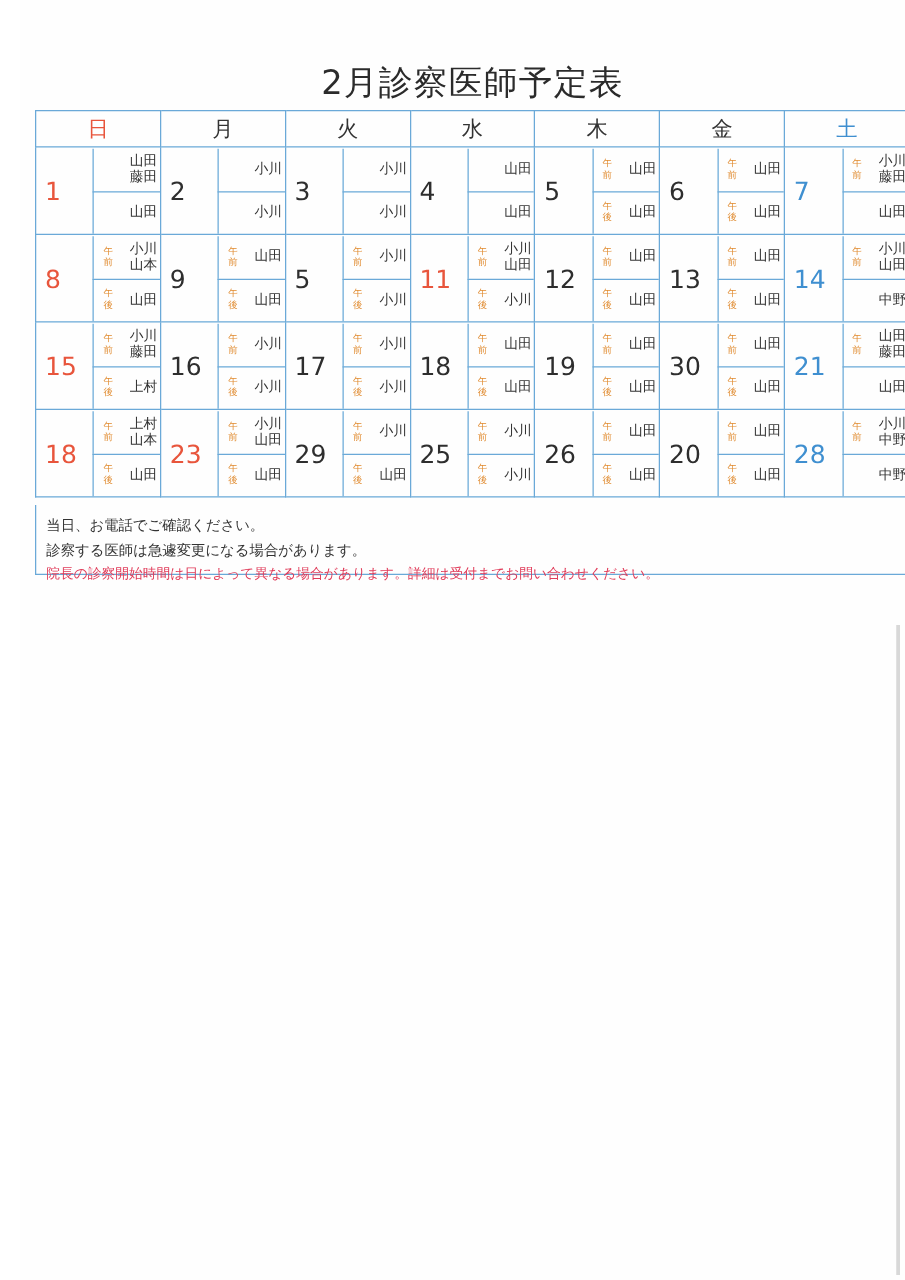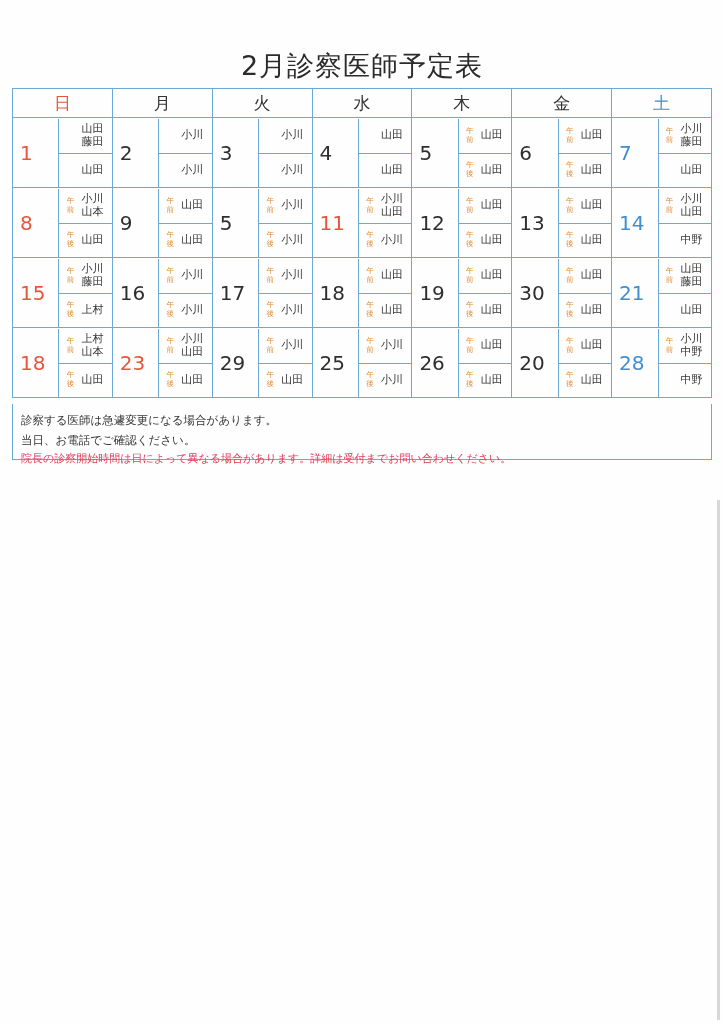--- a/index.html
+++ b/index.html
@@ -14,20 +14,21 @@
     font-family: "Liberation Sans", sans-serif;
     color: #333333;
     overflow: hidden;
   }
 
   
   .page {
     position: absolute;
     inset: 0;
     background: #fefefe;
+    margin-left: 16px;
   }
 
   
   .scan-edge {
     position: absolute;
     top: 500px;
     right: 4px;
     width: 3px;
     height: 520px;
     background: #d8d8d8;
@@ -119,21 +120,21 @@
     color: #e08a2e;
     text-align: center;
     font-family: "DejaVu Sans", sans-serif;
     flex: 0 0 22px;
   }
   .slot-docs {
     flex: 1 1 auto;
     font-size: 11px;
     line-height: 1.18;
     color: #333;
-    text-align: left;
+    text-align: right;
     font-family: "DejaVu Sans", sans-serif;
     padding-right: 2px;
   }
 
   tbody tr { height: 70px; }
 
   .notes {
     position: absolute;
     top: 404px;
     left: 12px;
@@ -604,17 +605,17 @@
                   </div>
                 </div>
               </div>
             </td>
           </tr>
         </tbody>
     </table>
   </div>
 
   <div class="notes">
+    <div class="note-line">当日、お電話でご確認ください。</div>
     <div class="note-line">診察する医師は急遽変更になる場合があります。</div>
-    <div class="note-line">当日、お電話でご確認ください。</div>
     <div class="note-line warn">院長の診察開始時間は日によって異なる場合があります。詳細は受付までお問い合わせください。</div>
   </div>
 </div>
 
 </body></html>

